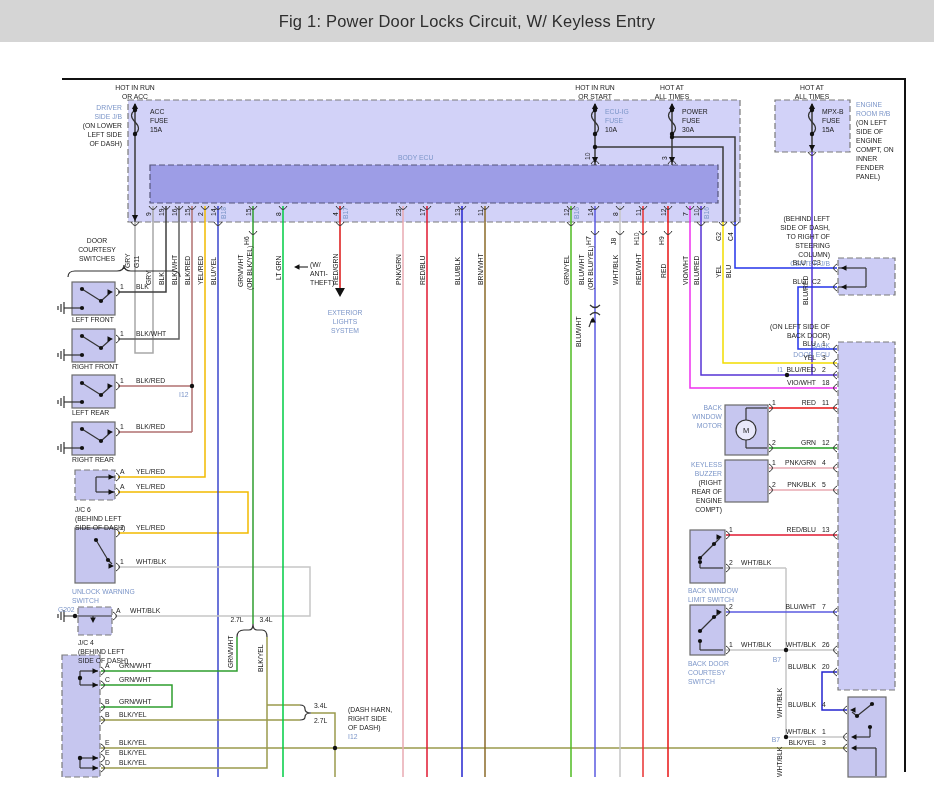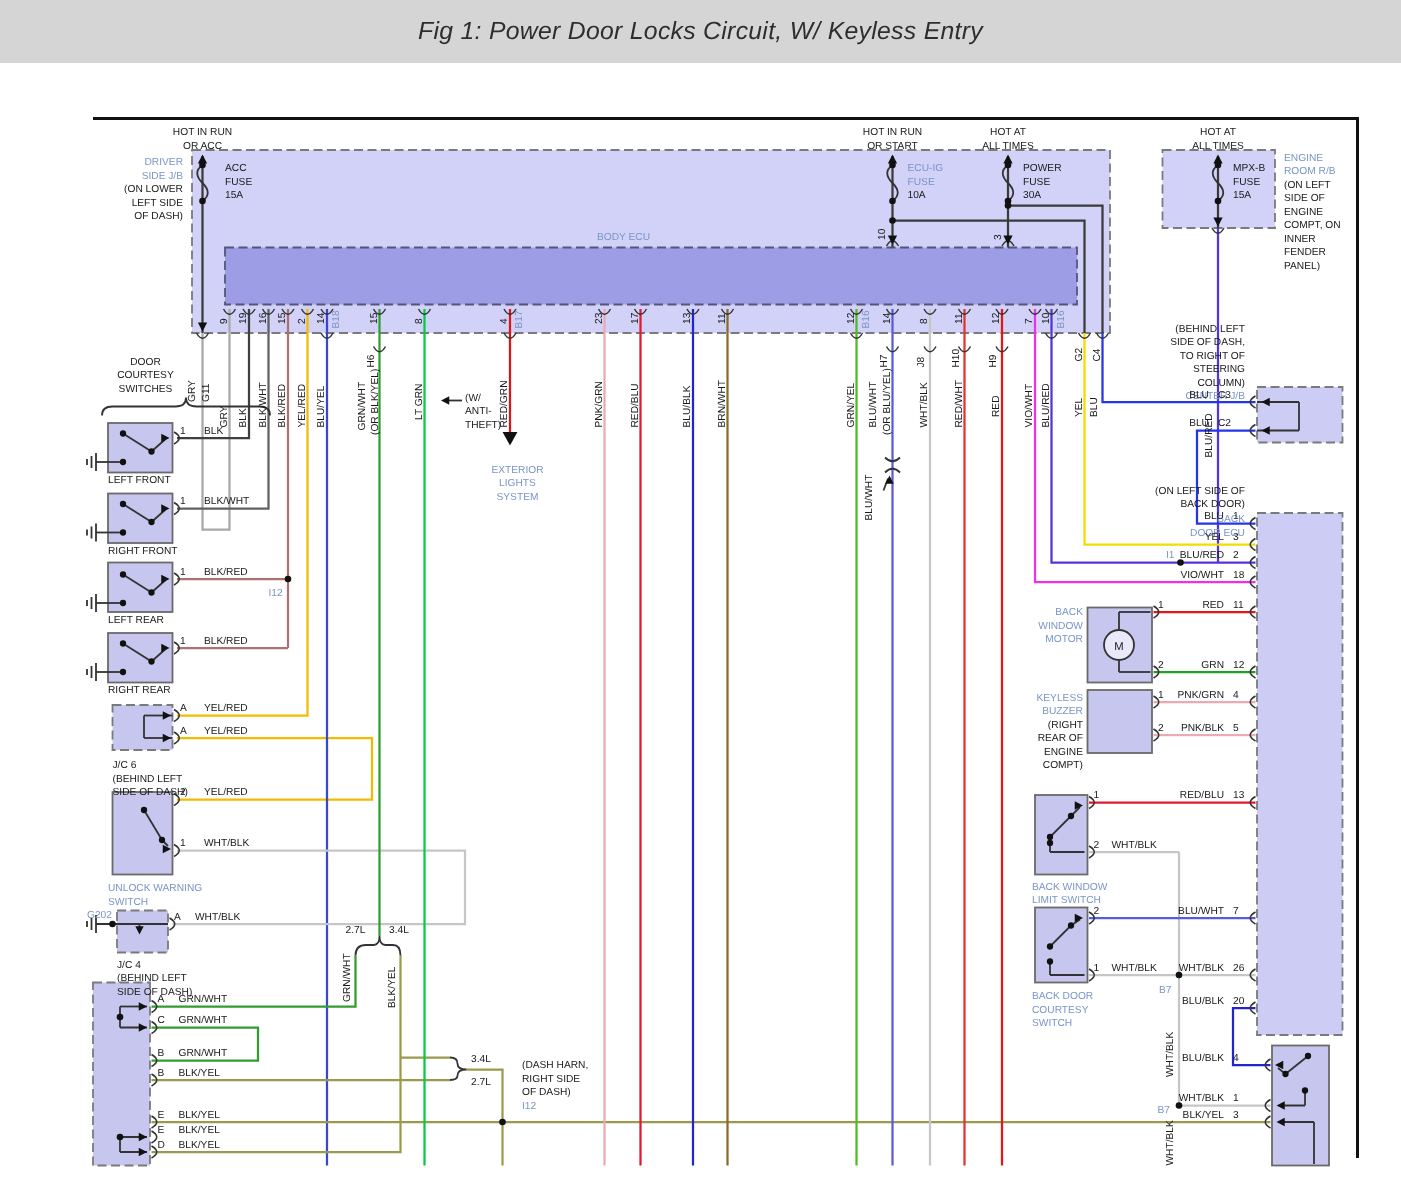--- a/index.html
+++ b/index.html
@@ -1,17 +1,17 @@
 <!DOCTYPE html>
 <html><head>
 <meta charset="utf-8">
 <style>
   html,body{margin:0;padding:0;background:#fff;}
   body{width:934px;height:801px;overflow:hidden;font-family:"Liberation Sans",sans-serif;position:relative;}
-  .banner{position:absolute;top:0;left:0;width:934px;height:42px;background:#d5d5d5;display:flex;align-items:center;justify-content:center;font-style:italic;}
+  .banner{position:absolute;top:0;left:0;width:934px;height:42px;background:#d5d5d5;display:flex;align-items:center;justify-content:center;}
   .banner span{font-size:16.5px;color:#2e2e2e;letter-spacing:.2px;}
   #diagram-svg{position:absolute;top:0;left:0;}
   text{font-family:"Liberation Sans",sans-serif;}
 </style>
 </head>
 <body>
 
 <div class="banner">
   <span>Fig 1: Power Door Locks Circuit, W/ Keyless Entry</span>
 </div>

